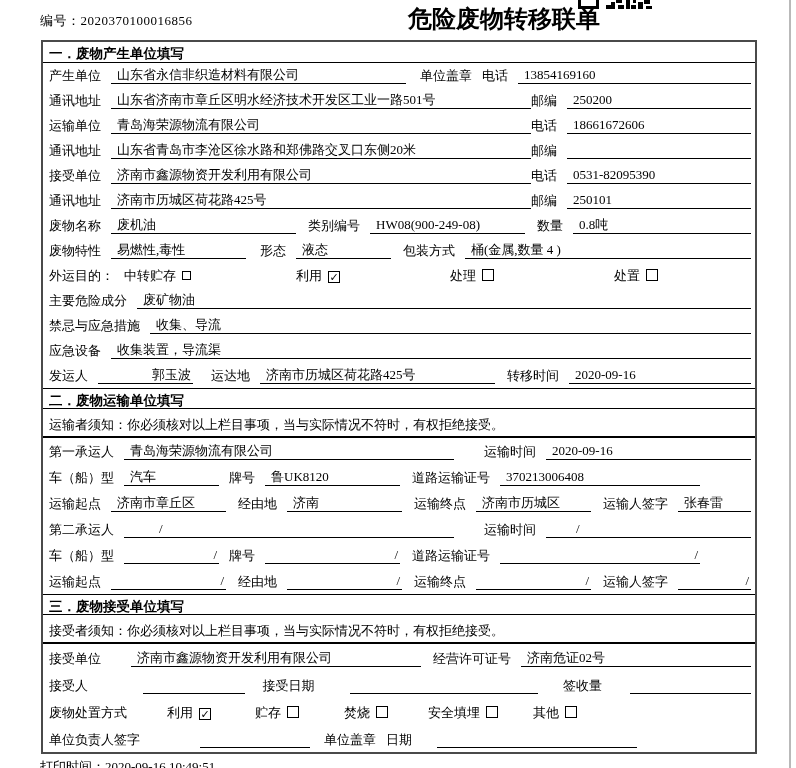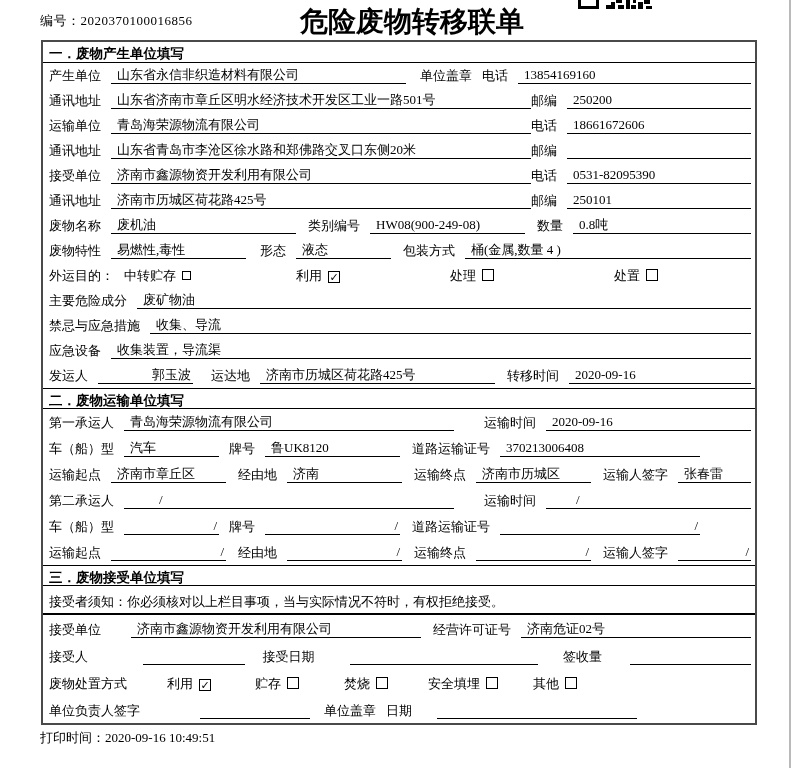--- a/index.html
+++ b/index.html
@@ -3,22 +3,22 @@
 <meta charset="utf-8">
 <style>
   * { margin:0; padding:0; box-sizing:border-box; }
   html,body { width:796px; height:768px; background:#fff; color:#000;
     font-family:"Liberation Serif","DejaVu Serif",serif; }
   body { position:relative; overflow:hidden; }
 
   
   .hdr { position:relative; height:40px; }
   .serial { position:absolute; left:40px; top:12px; font-size:13px; letter-spacing:0.5px; }
-  .doc-title { position:absolute; left:300px; top:3px; width:300px; text-align:left;
-    font-size:28px; font-weight:bold; font-family:"Liberation Sans","DejaVu Sans",sans-serif; }
+  .doc-title { position:absolute; left:300px; top:3px; width:300px; text-align:right;
+    font-size:24px; font-weight:bold; font-family:"Liberation Sans","DejaVu Sans",sans-serif; }
   .qr-frag { position:absolute; left:578px; top:0; }
 
   
   .page-edge { position:absolute; left:789px; top:0; width:2px; height:768px; background:#b9b9b9; }
 
   
   .form { margin-left:41px; width:716px; border:2px solid #4a4a4a; background:#fff; }
   .sec-head { height:21px; padding:3px 6px 0 6px; font-weight:bold; font-size:13.5px;
     border-bottom:1px solid #000; font-family:"Liberation Sans","DejaVu Sans",sans-serif; }
   .sec2 .sec-head, .sec3 .sec-head { border-top:1px solid #000; }
@@ -165,20 +165,21 @@
       <span class="u ctr" style="width:95px">郭玉波</span>
       <span class="lbl" style="margin-left:18px">运达地</span>
       <span class="u" style="width:235px">济南市历城区荷花路425号</span>
       <span class="lbl" style="margin-left:12px">转移时间</span>
       <span class="u fill">2020-09-16</span>
     </div>
   </div>
 
   <div class="sec2">
     <div class="sec-head">二．废物运输单位填写</div>
+    <div class="notice">运输者须知：你必须核对以上栏目事项，当与实际情况不符时，有权拒绝接受。</div>
 
     <div class="row">
       <span class="lbl">第一承运人</span>
       <span class="u" style="width:330px">青岛海荣源物流有限公司</span>
       <span class="lbl" style="margin-left:30px">运输时间</span>
       <span class="u fill">2020-09-16</span>
     </div>
 
     <div class="row">
       <span class="lbl">车（船）型</span>

